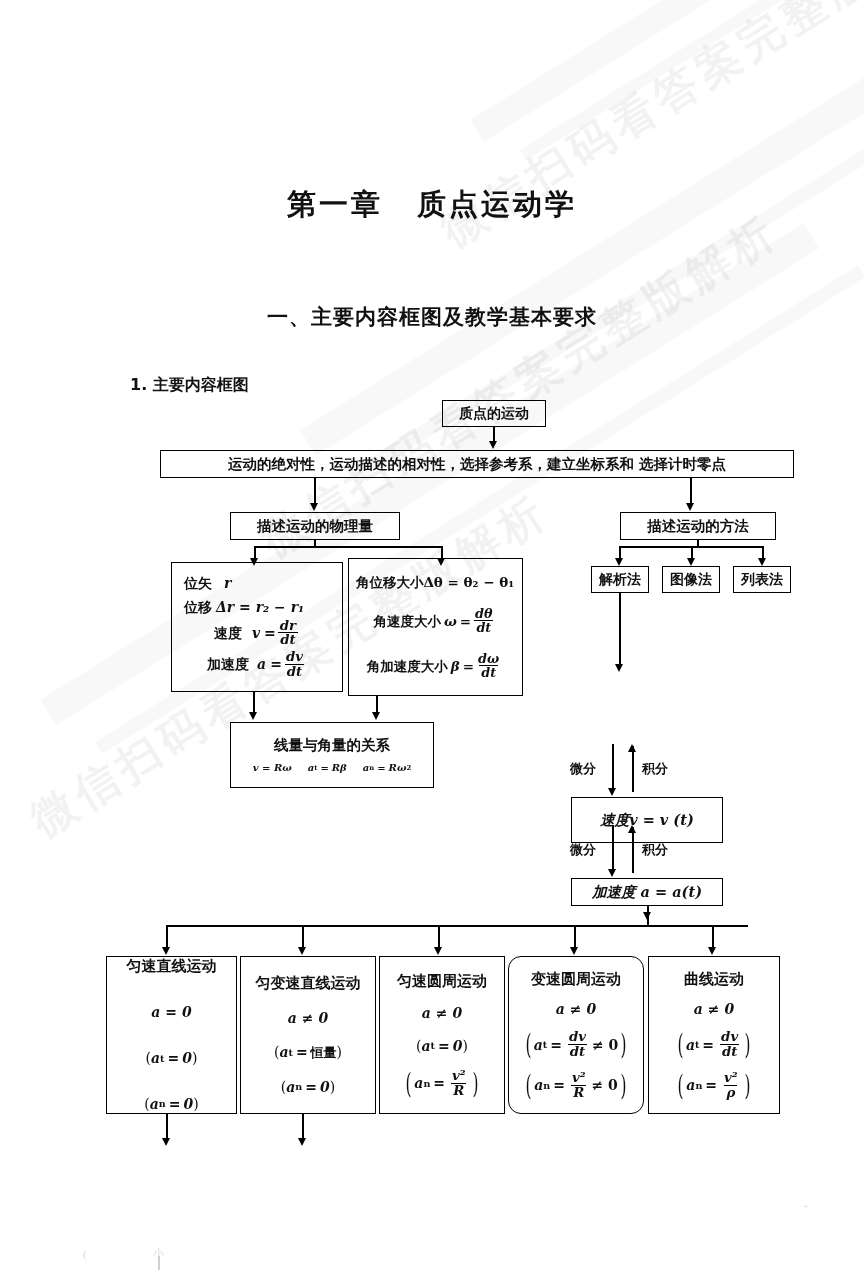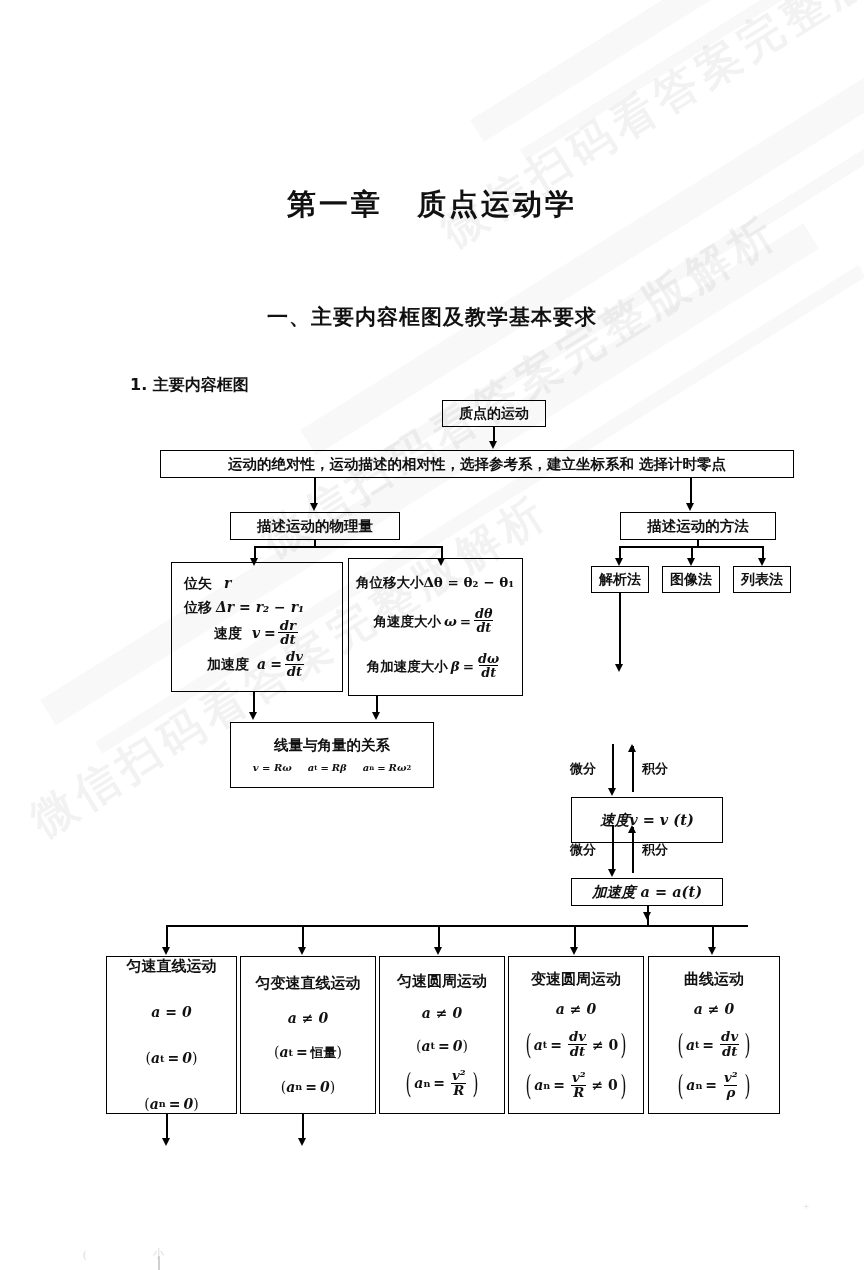--- a/index.html
+++ b/index.html
@@ -328,21 +328,21 @@
           <span class="sub">n</span>
         <span style="margin:0 3px;">=</span>
         <span class="frac">
           <span class="num it">v²</span>
           <span class="den it">R</span>
         </span>
         <span class="pr">)</span>
       </div>
     </div>
 
-    <div class="box serif" style="left:500px;top:956px;width:136px;height:158px;font-size:14px;justify-content:space-evenly;">
+    <div class="box serif" style="left:500px;top:956px;width:136px;height:158px;font-size:14px;justify-content:space-evenly;border-radius:13px;">
       <div style="font-family:'DejaVu Sans','Liberation Sans',sans-serif;font-size:15px;">变速圆周运动</div>
       <div class="it">a ≠ 0</div>
       <div class="fline bigparen">
         <span class="pl">(</span>
         <span class="it">a</span>
           <span class="sub">t</span>
         <span style="margin:0 3px;">=</span>
         <span class="frac">
           <span class="num it">dv</span>
           <span class="den it">dt</span>

